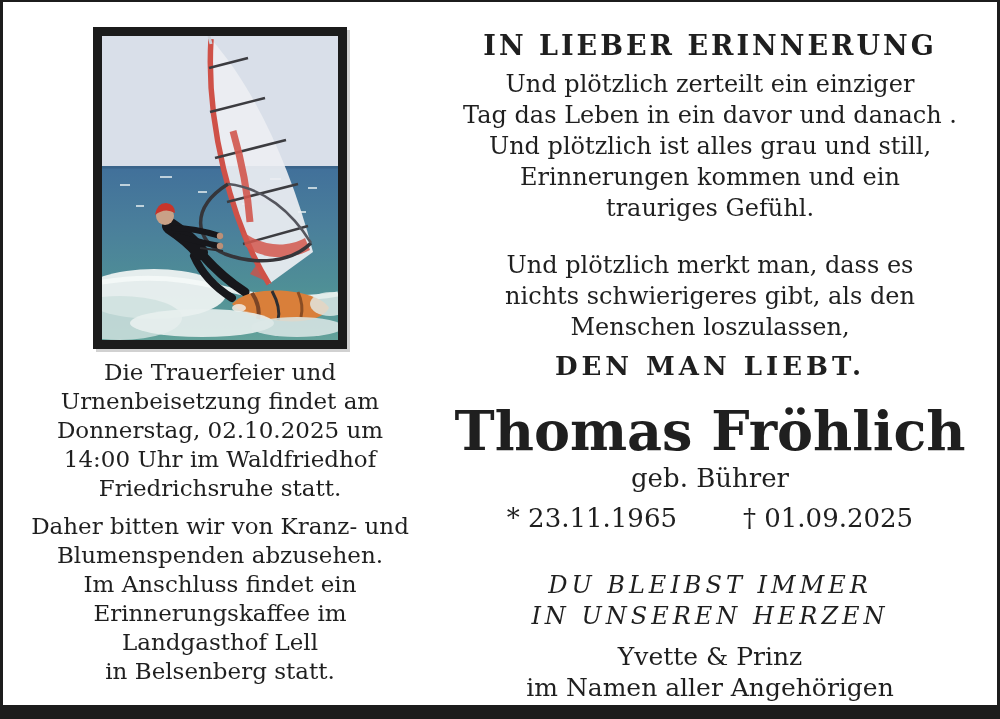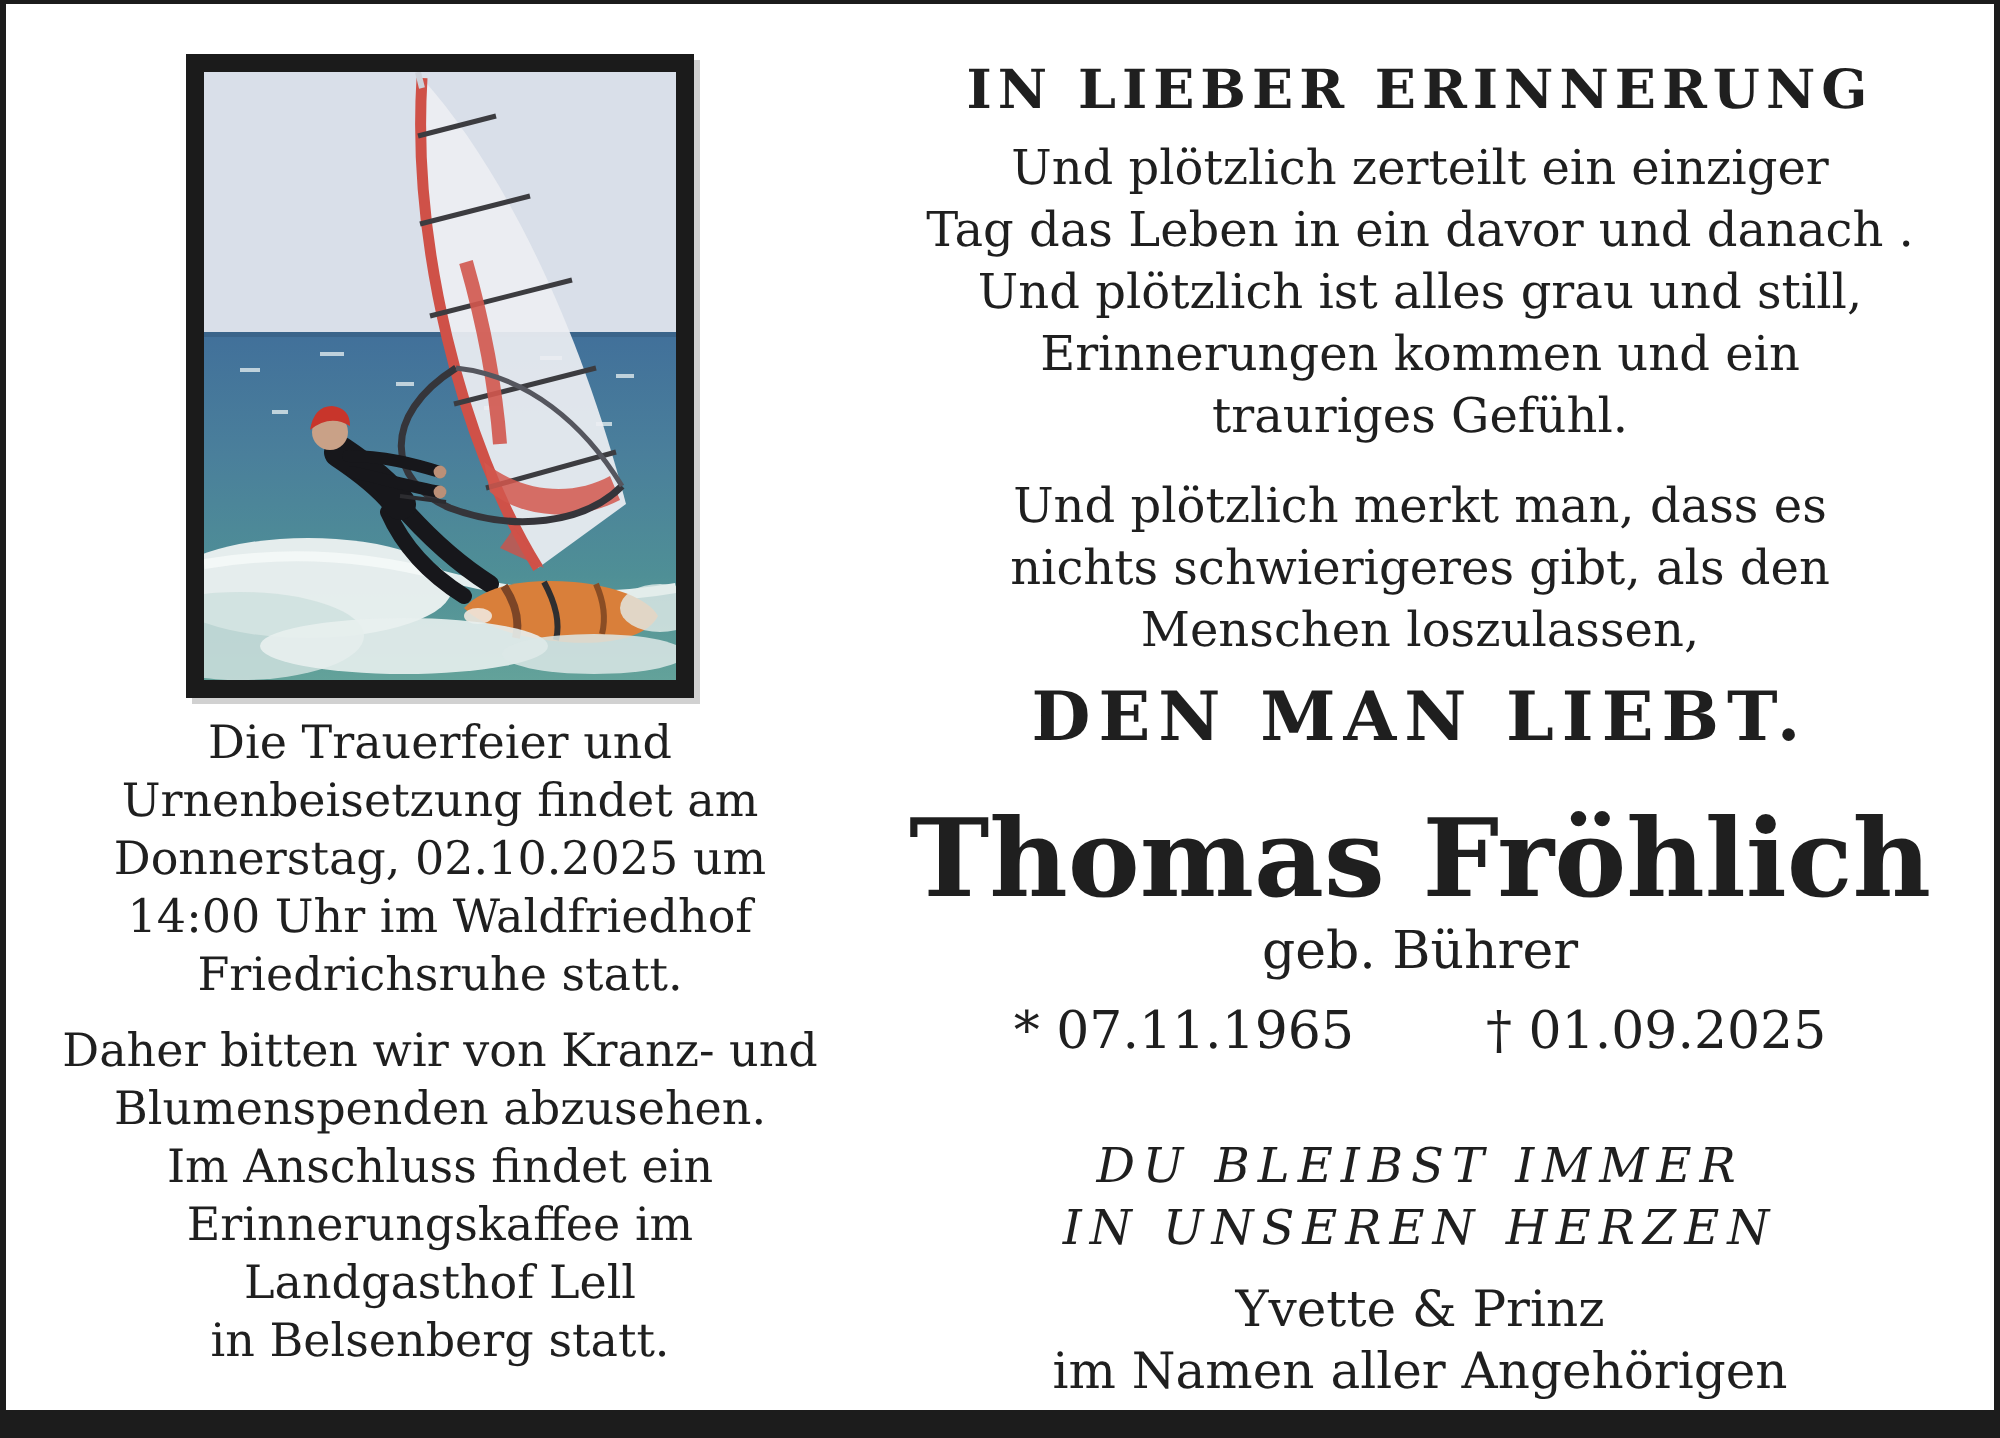--- a/index.html
+++ b/index.html
@@ -29,23 +29,23 @@
   .left-text .para{margin:0 0 9px 0;white-space:pre-line;}
   
   .right-col{
     position:absolute;left:426px;top:28px;width:562px;text-align:center;
   }
   .memorial-header{
     font-size:27px;font-weight:bold;letter-spacing:3px;margin:0;
   }
   .verse{font-size:24px;line-height:31px;white-space:pre-line;}
   .verse1{margin-top:8px;}
-  .verse2{margin-top:14px;}
+  .verse2{margin-top:26px;}
   .verse-emphasis{
-    margin-top:8px;font-size:34px;font-weight:bold;letter-spacing:4px;
+    margin-top:8px;font-size:26px;font-weight:bold;letter-spacing:4px;
   }
   .deceased-name{
     margin-top:25px;font-size:54px;font-weight:bold;line-height:50px;
   }
   .birth-name{margin-top:7px;font-size:26px;}
   .dates-row{
     margin-top:10px;font-size:26px;display:flex;justify-content:center;gap:66px;
   }
   .closing{
     margin-top:37px;font-size:24px;line-height:31px;font-style:italic;
@@ -159,21 +159,21 @@
 Und plötzlich ist alles grau und still,
 Erinnerungen kommen und ein
 trauriges Gefühl.</div>
     <div class="verse verse2">Und plötzlich merkt man, dass es
 nichts schwierigeres gibt, als den
 Menschen loszulassen,</div>
     <div class="verse-emphasis">DEN MAN LIEBT.</div>
     <div class="deceased-name">Thomas Fröhlich</div>
     <div class="birth-name">geb. Bührer</div>
     <div class="dates-row">
-      <span>* 07.11.1965</span>
+      <span>* 23.11.1965</span>
       <span>† 01.09.2025</span>
     </div>
     <div class="closing">DU BLEIBST IMMER
 IN UNSEREN HERZEN</div>
     <div class="mourners">Yvette &amp; Prinz
 im Namen aller Angehörigen</div>
   </div>
 
   <div class="bottom-bar"></div>
 </div>

